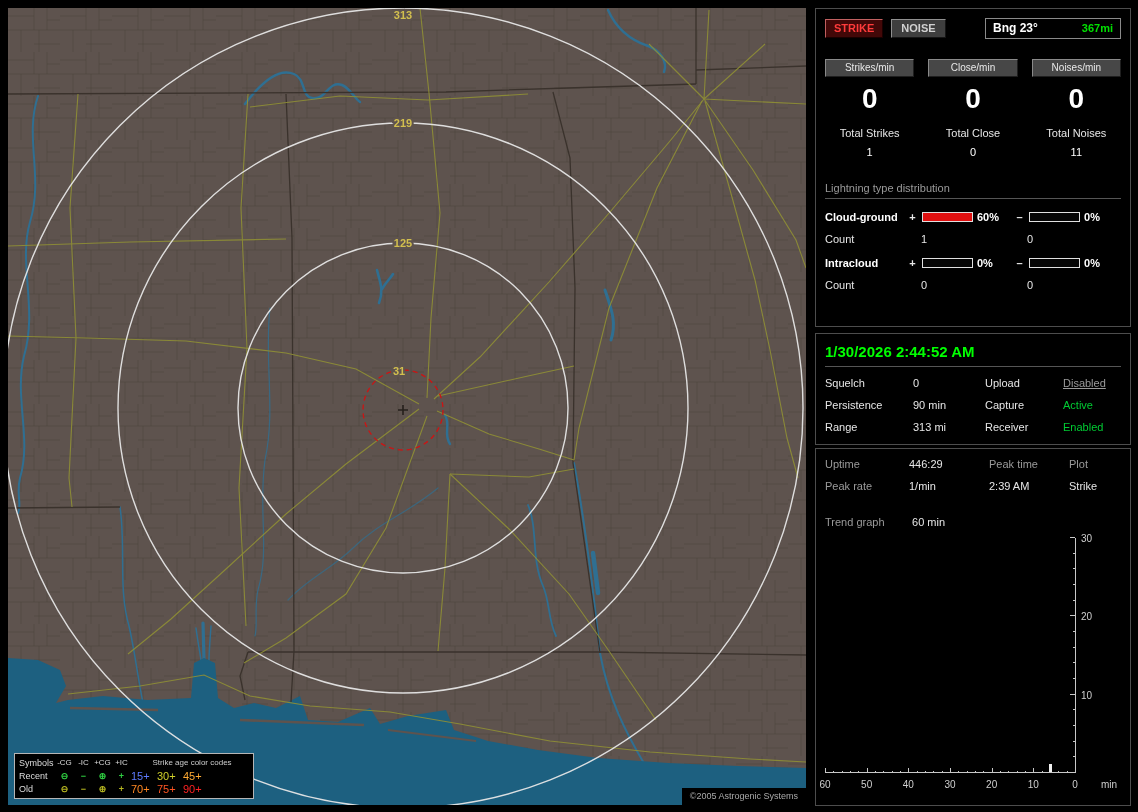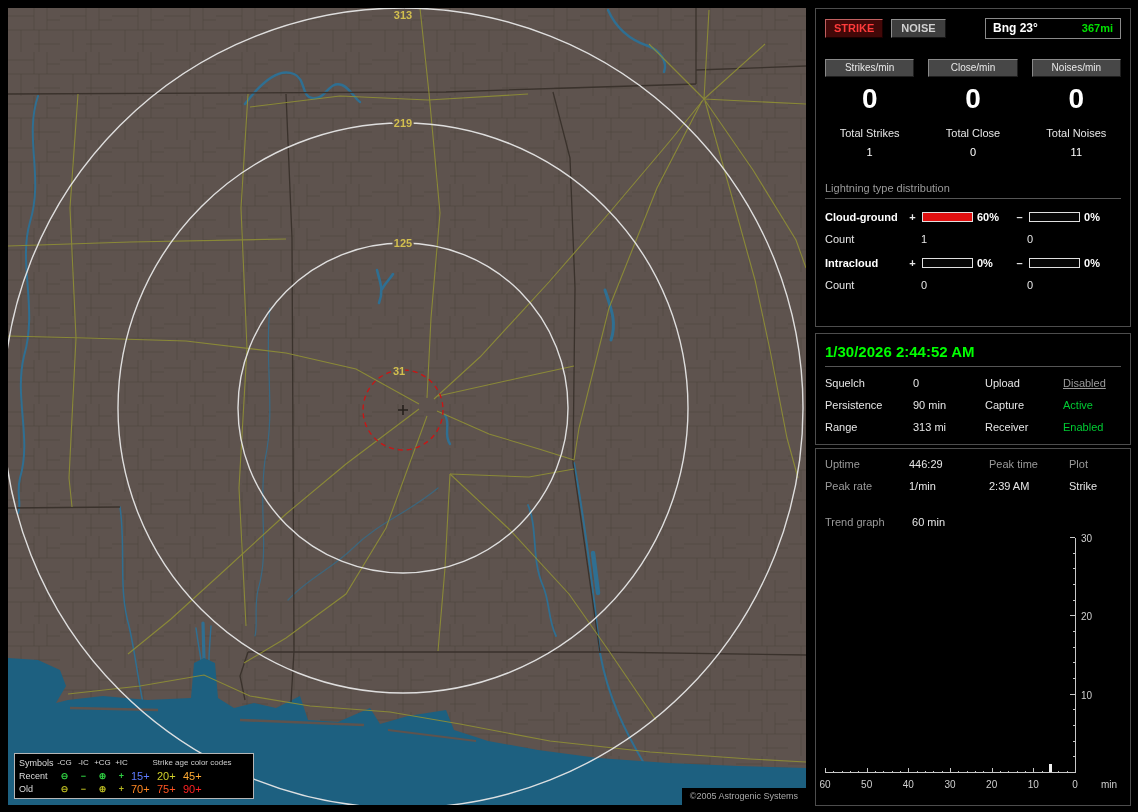--- a/index.html
+++ b/index.html
@@ -224,21 +224,21 @@
       <span class="lg-sym">+IC</span>
       <span class="lg-age-head">Strike age color codes</span>
     </div>
     <div class="lg-row">
       <span class="lg-c1">Recent</span>
       <span class="lg-sym sym-glyph" style="color: rgb(46, 204, 64);">⊖</span>
       <span class="lg-sym sym-glyph" style="color: rgb(46, 204, 64);">−</span>
       <span class="lg-sym sym-glyph" style="color: rgb(46, 204, 64);">⊕</span>
       <span class="lg-sym sym-glyph" style="color: rgb(46, 204, 64);">+</span>
       <span class="lg-age" style="color: rgb(94, 123, 255);">15+</span>
-      <span class="lg-age" style="color: rgb(207, 207, 42);">20+</span>
+      <span class="lg-age" style="color: rgb(207, 207, 42);">30+</span>
       <span class="lg-age" style="color: rgb(255, 170, 51);">45+</span>
     </div>
     <div class="lg-row">
       <span class="lg-c1">Old</span>
       <span class="lg-sym sym-glyph" style="color: rgb(181, 181, 32);">⊖</span>
       <span class="lg-sym sym-glyph" style="color: rgb(181, 181, 32);">−</span>
       <span class="lg-sym sym-glyph" style="color: rgb(181, 181, 32);">⊕</span>
       <span class="lg-sym sym-glyph" style="color: rgb(181, 181, 32);">+</span>
       <span class="lg-age" style="color: rgb(255, 136, 34);">70+</span>
       <span class="lg-age" style="color: rgb(255, 85, 34);">75+</span>

